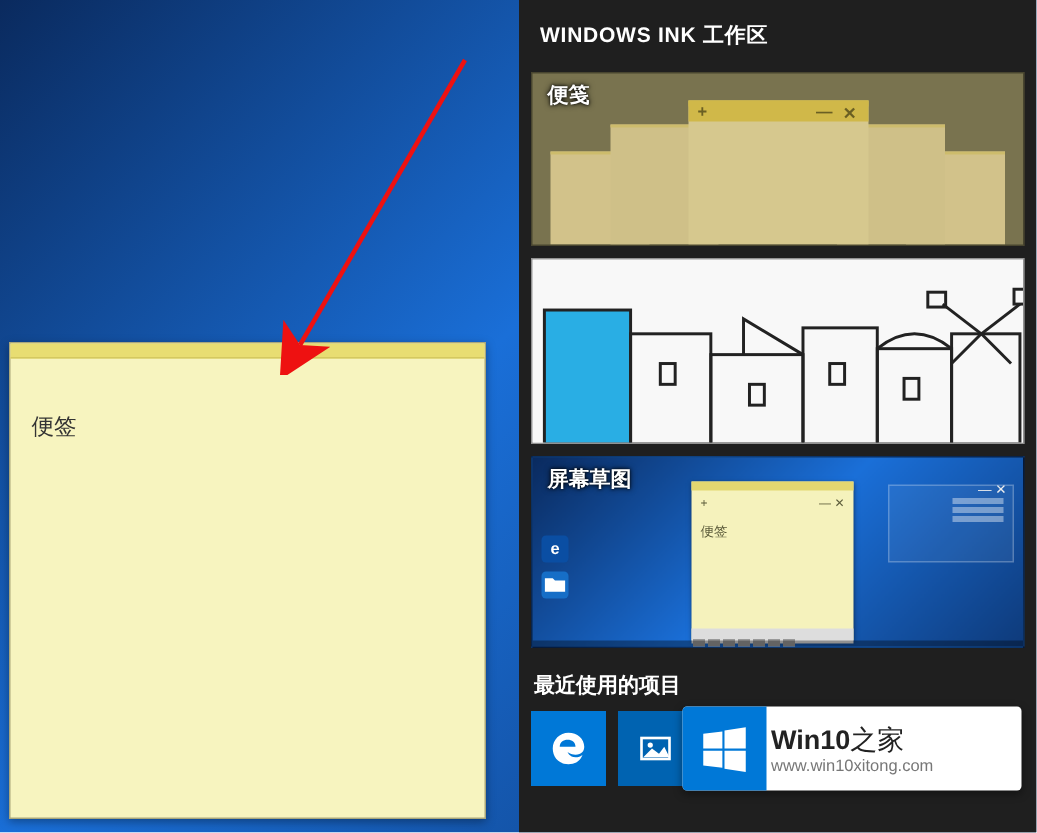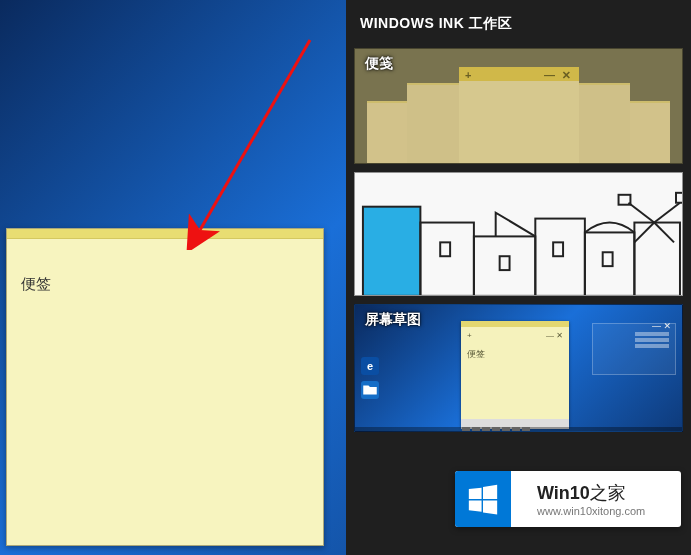--- a/index.html
+++ b/index.html
@@ -103,21 +103,21 @@
   
   .watermark {
     position:absolute; right:10px; bottom:28px; width:226px; height:56px;
     background:#fff; border-radius:3px; display:flex; align-items:center;
     box-shadow:0 2px 6px rgba(0,0,0,.4);
   }
   .wm-logo {
     width:56px; height:56px; background:#0078d7; border-radius:3px 0 0 3px;
     display:flex; align-items:center; justify-content:center;
   }
-  .wm-text { padding-left:26px; }
+  .wm-text { padding-left:3px; }
   .wm-text .big { font-size:18px; color:#222; }
   .wm-text .big b { font-weight:700; }
   .wm-text .url { font-size:11px; color:#777; }
 </style>
 </head>
 <body>
 
 <div class="desktop">
 
   <div class="sticky-note">
@@ -207,20 +207,37 @@
       </div>
       <div class="thumb-toolbar">
         <span></span><span></span><span></span><span></span><span></span><span></span><span></span>
       </div>
       <div class="thumb-rightwin">
           <span class="wx">— ✕</span>
         </div>
       <div class="thumb-taskbar"></div>
     </div>
 
+    <div class="tile-recent">
+      <div class="recent-label">最近使用的项目</div>
+      <div class="recent-row">
+        <div class="recent-tile">
+          <svg viewBox="0 0 48 48">
+            <path fill="#fff" d="M24 6c10 0 18 7 18 16 0 5-3 9-10 9-6 0-9-3-9-3s2 6 9 6c3 0 6-1 8-3-2 7-9 11-16 11C13 42 6 34 6 24 6 14 14 6 24 6zM14 22h18c0-5-4-8-9-8s-9 3-9 8z"></path>
+          </svg>
+        </div>
+        <div class="recent-tile photos">
+          <svg viewBox="0 0 48 48">
+            <rect x="8" y="12" width="32" height="24" fill="none" stroke="#fff" stroke-width="3"></rect>
+            <circle cx="18" cy="20" r="3" fill="#fff"></circle>
+            <path d="M10 34 L20 24 L28 30 L34 22 L40 34 Z" fill="#fff"></path>
+          </svg>
+        </div>
+      </div>
+    </div>
   </div>
 
   <div class="watermark">
     <div class="wm-logo">
       <svg viewBox="0 0 48 48" width="34" height="34">
         <path fill="#fff" d="M4 10l18-2v16H4zM24 7l20-3v20H24zM4 26h18v16L4 40zM24 26h20v20l-20-3z"></path>
       </svg>
     </div>
     <div class="wm-text">
       <div class="big">

